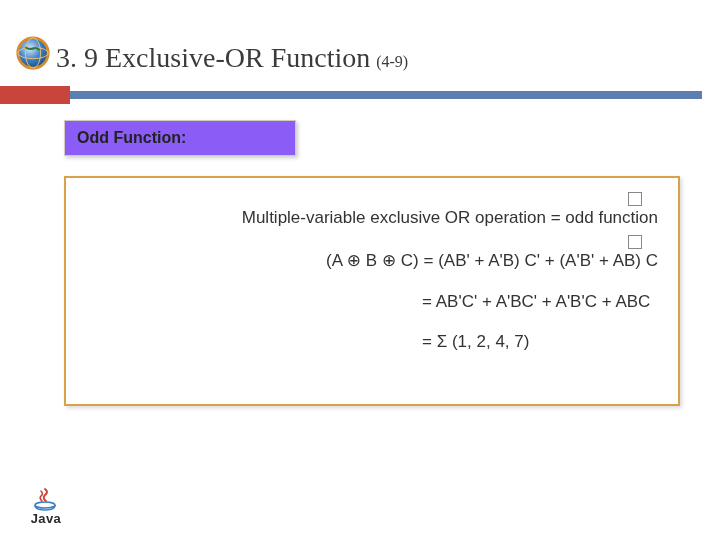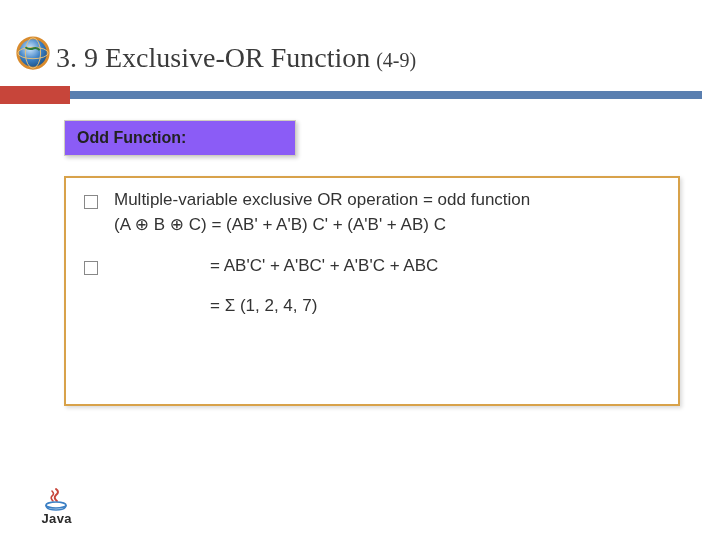--- a/index.html
+++ b/index.html
@@ -27,21 +27,21 @@
     display: flex;
     align-items: baseline;
     gap: 6px;
   }
   .title-main {
     font-size: 28px;
     color: #3b3b3b;
     font-family: "Times New Roman", serif;
   }
   .title-sub {
-    font-size: 20px;
+    font-size: 16px;
     color: #3b3b3b;
     font-family: "Times New Roman", serif;
   }
   .hr-block {
     position: absolute;
     top: 86px;
     left: 0;
     width: 720px;
   }
   .hr-red {
@@ -85,22 +85,23 @@
     box-shadow: 2px 2px 4px rgba(0,0,0,0.15);
     box-sizing: border-box;
     padding: 10px 20px 10px 10px;
     font-family: "Arial", "Segoe UI", sans-serif;
     font-size: 17px;
     color: #333;
     line-height: 1.38;
   }
   .bullet-row {
     display: flex;
-    align-items: center;
+    align-items: flex-end;
     margin-bottom: 2px;
+    flex-direction: column;
   }
   .bullet-glyph {
     width: 14px;
     height: 14px;
     border: 1px solid #888;
     margin: 4px 16px 0 8px;
     flex: 0 0 14px;
     box-sizing: border-box;
   }
   .bullet-body {
@@ -117,21 +118,21 @@
     width: 38px;
     height: 38px;
   }
   .java-logo {
     position: absolute;
     bottom: 14px;
     left: 20px;
     width: 52px;
     display: flex;
     flex-direction: column;
-    align-items: flex-end;
+    align-items: center;
     font-family: Arial, sans-serif;
   }
   .java-cup {
     position: relative;
     width: 30px;
     height: 24px;
   }
   .java-word {
     font-size: 13px;
     font-weight: bold;

